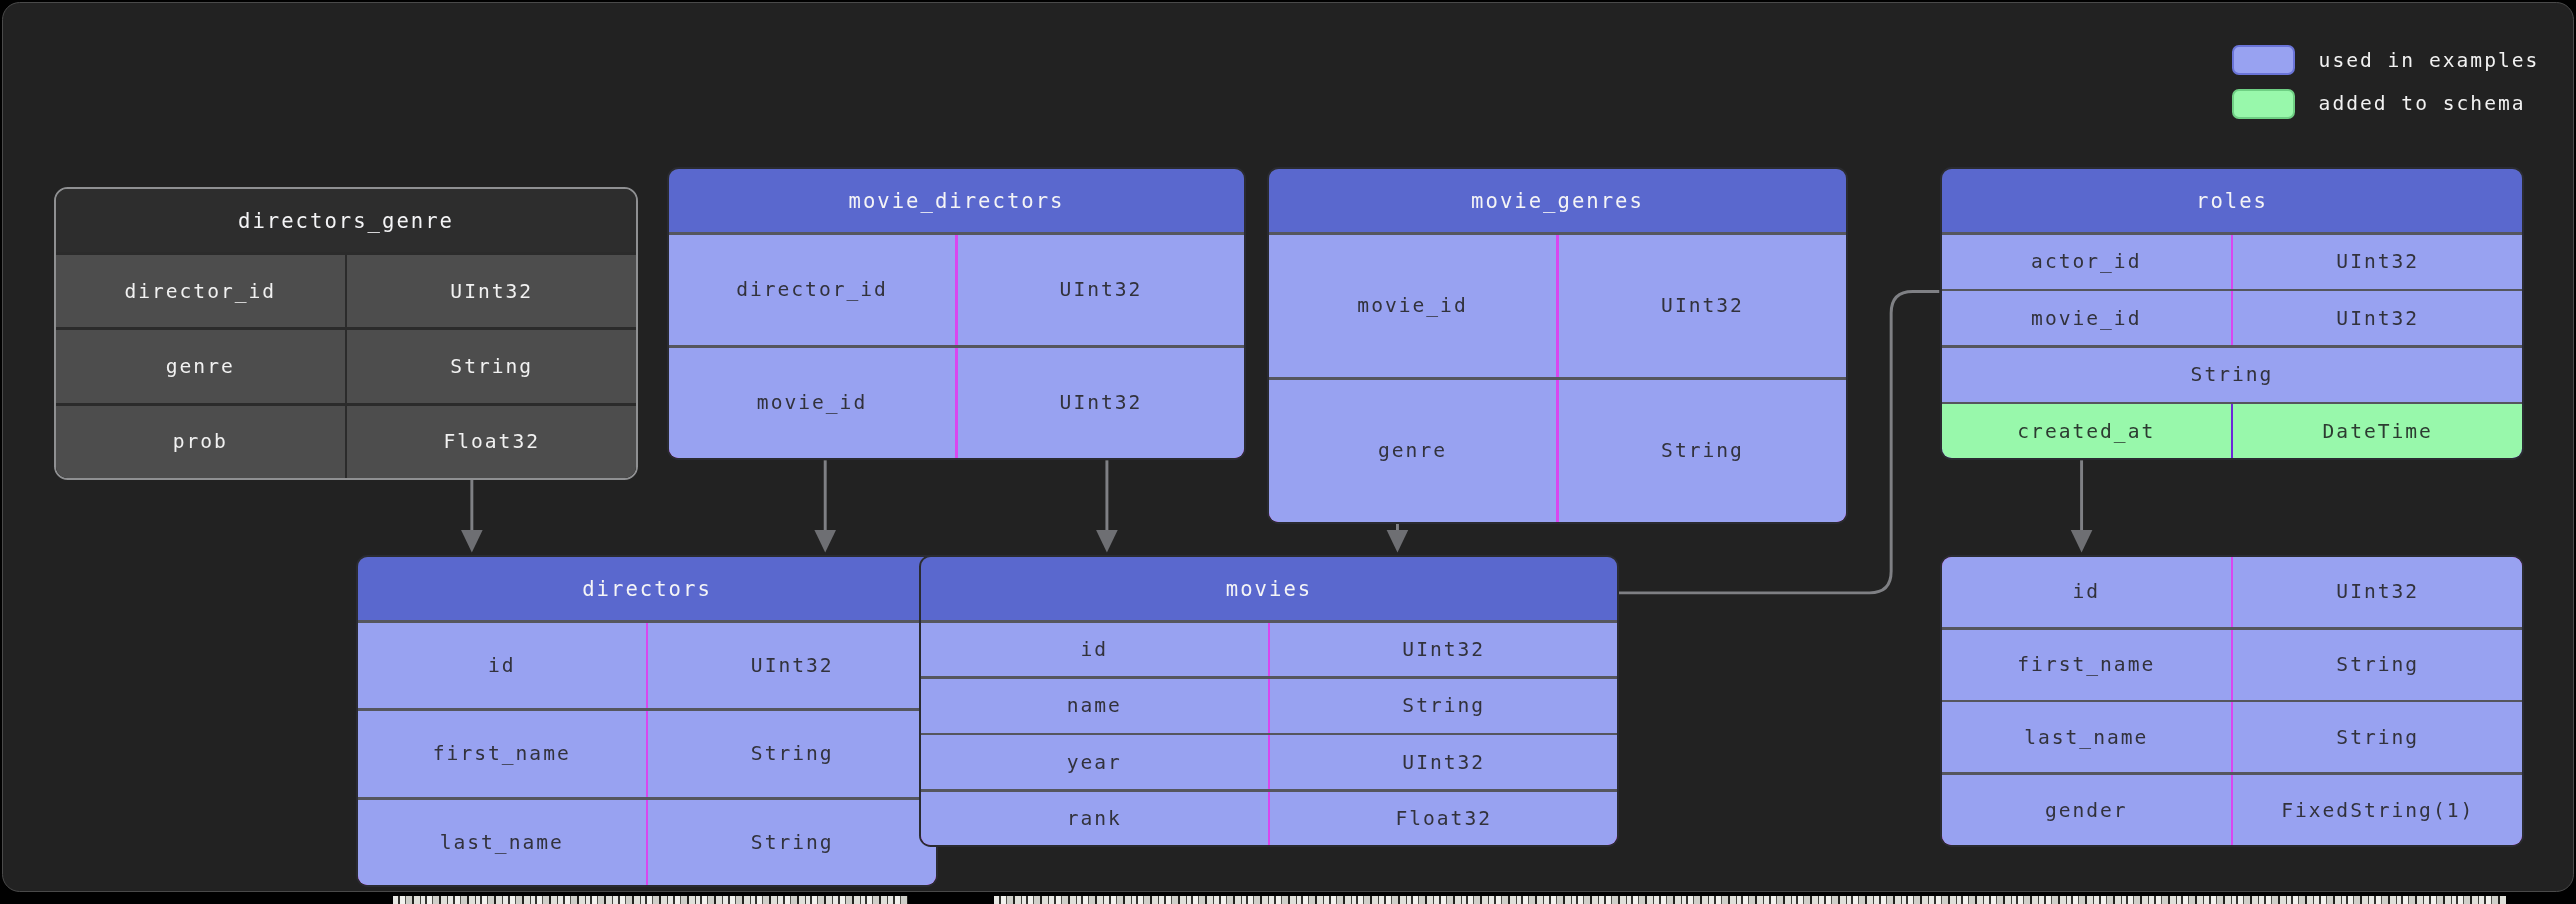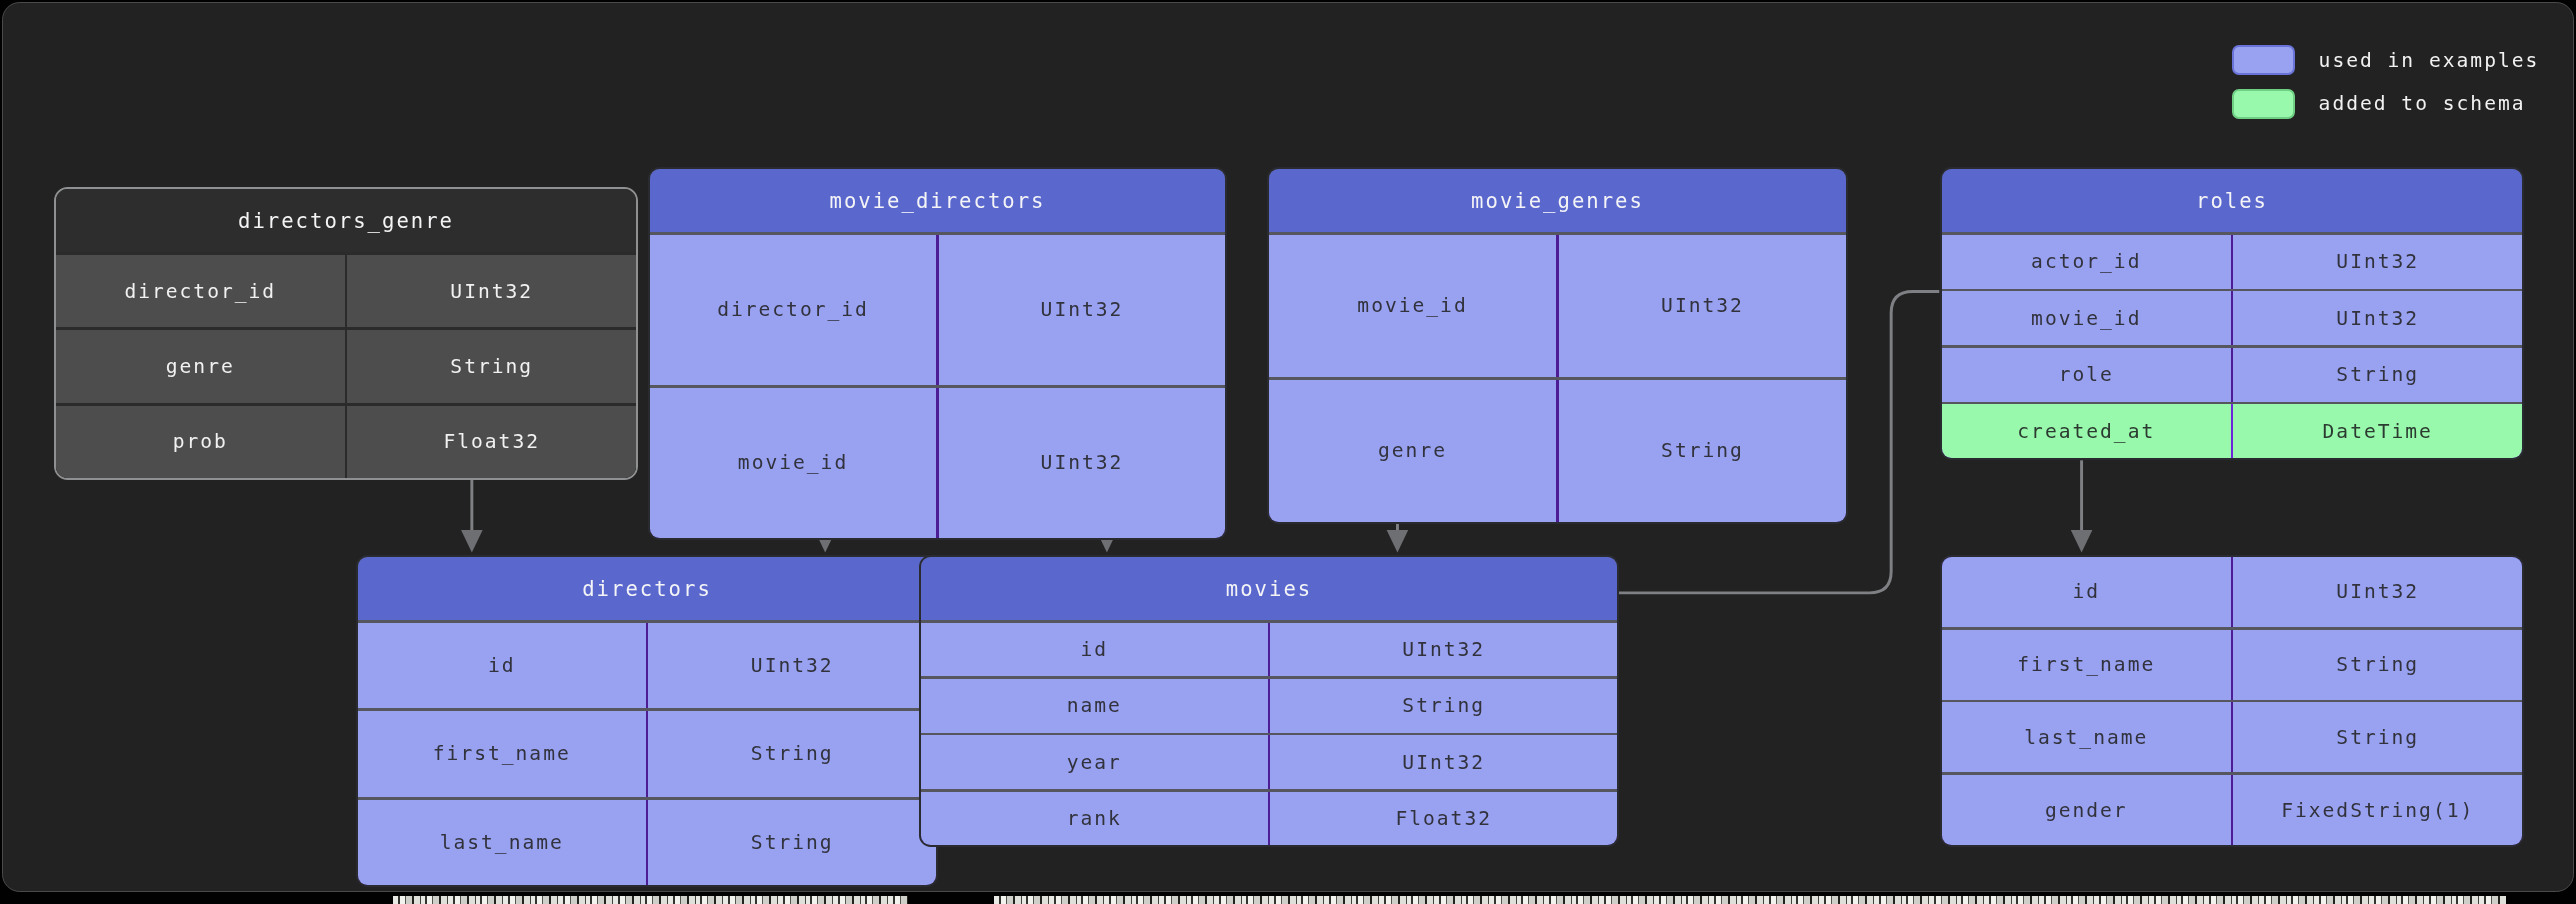--- a/index.html
+++ b/index.html
@@ -17,21 +17,21 @@
     border-radius:11.8px;overflow:hidden;box-sizing:border-box;
   }
   .table.blue{background:#55565e;border:2px solid #2a2b31;}
   .table.plain{background:#2b2b2b;border:2px solid #8f9092;border-radius:13.7px;margin-top:20px;}
   .thead{
     flex:0 0 63px;display:flex;align-items:center;justify-content:center;
     font-size:20.6px;letter-spacing:2px;color:#f4f4f6;
   }
   .blue .thead{background:#5a68ce;}
   .plain .thead{background:#2d2d2d;}
-  .trow{flex:1;display:flex;gap:2.9px;background:#4c1d95;}
+  .trow{flex:1;display:flex;gap:2.9px;background:#d946ef;}
   .plain .trow{background:#2b2b2b;}
   .trow.green{background:#6d28d9;}
   .cell{
     flex:1;display:flex;align-items:center;justify-content:center;
     font-size:19.6px;letter-spacing:2px;
   }
   .blue .cell{background:#98a2f1;color:#32323c;}
   .plain .cell{background:#4d4d4d;color:#f1f1f1;}
   .trow.green .cell{background:#98f8ab;color:#2c3b31;}
   
@@ -106,21 +106,21 @@
     <div class="trow">
       <div class="cell">genre</div>
       <div class="cell">String</div>
     </div>
     <div class="trow">
       <div class="cell">prob</div>
       <div class="cell">Float32</div>
     </div>
   </div>
 
-  <div class="table blue" style="left:648px;top:167px;width:579px;height:373px">
+  <div class="table blue" style="left:667px;top:167px;width:579px;height:293px">
     <div class="thead">movie_directors</div>
     <div class="trow">
       <div class="cell">director_id</div>
       <div class="cell">UInt32</div>
     </div>
     <div class="trow">
       <div class="cell">movie_id</div>
       <div class="cell">UInt32</div>
     </div>
   </div>
@@ -141,21 +141,20 @@
     <div class="thead">roles</div>
     <div class="trow">
       <div class="cell">actor_id</div>
       <div class="cell">UInt32</div>
     </div>
     <div class="trow">
       <div class="cell">movie_id</div>
       <div class="cell">UInt32</div>
     </div>
     <div class="trow">
-      <div class="cell">role</div>
       <div class="cell">String</div>
     </div>
     <div class="trow green">
       <div class="cell">created_at</div>
       <div class="cell">DateTime</div>
     </div>
   </div>
 
   <div class="table blue" style="left:356px;top:555px;width:582px;height:332px">
     <div class="thead">directors</div>

